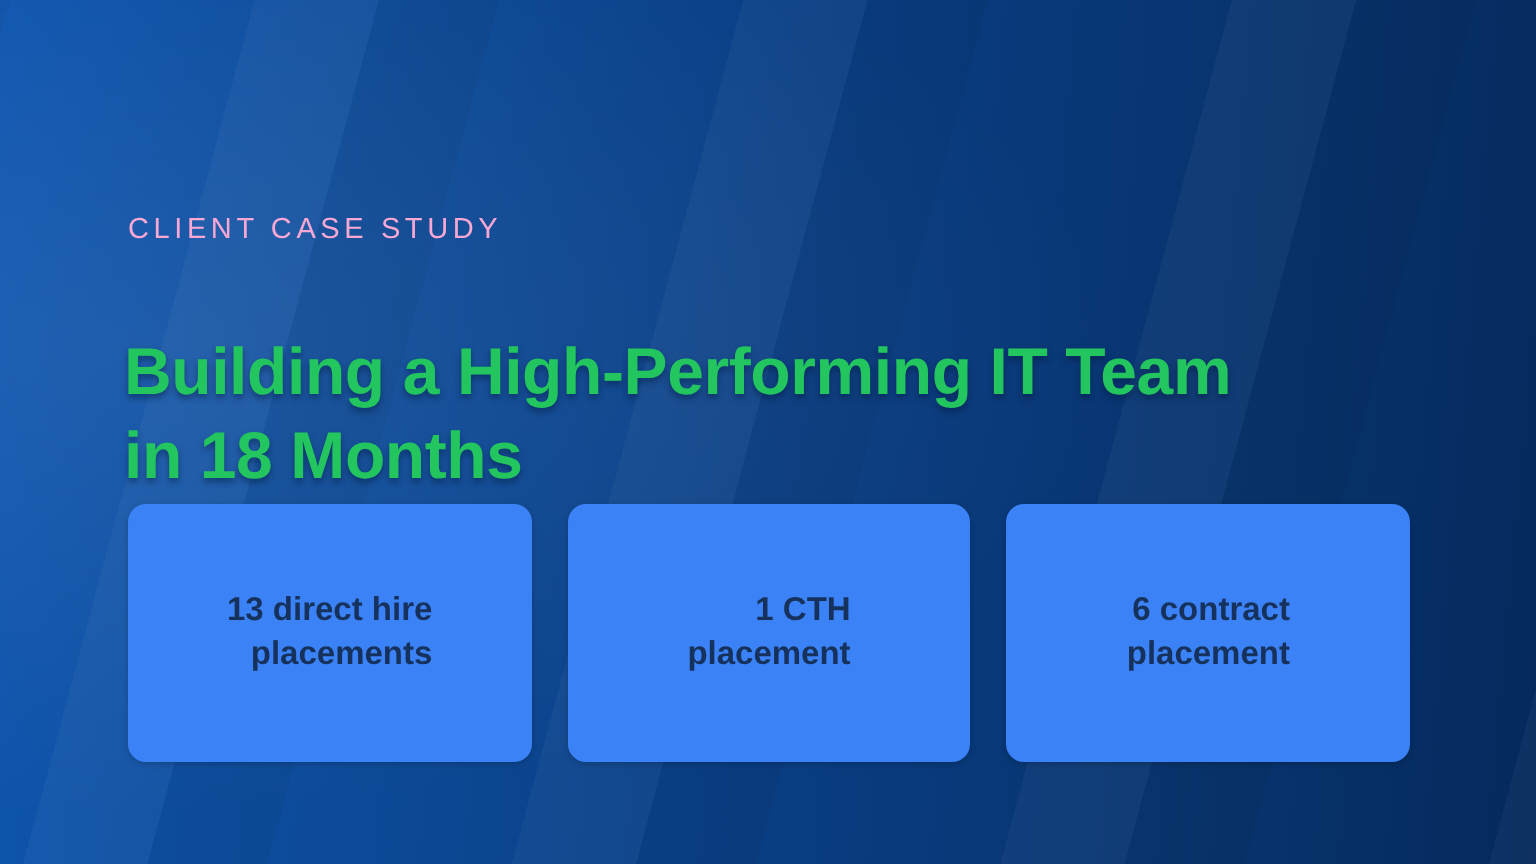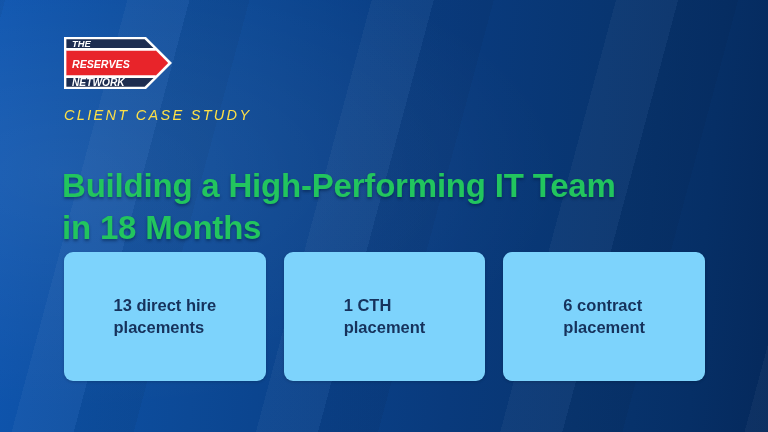--- a/index.html
+++ b/index.html
@@ -74,24 +74,23 @@
   }
   .logo svg { display: block; }
 
   
   .eyebrow {
     position: absolute;
     left: 64px;
     top: 107px;
     font-size: 14.5px;
     letter-spacing: 2.3px;
-    color: #fde047;
+    color: #f9a8d4;
     font-weight: 400;
     white-space: nowrap;
-    font-style: italic;
   }
 
   
   .headline {
     position: absolute;
     left: 62px;
     top: 143px;
     width: 560px;
     font-size: 33px;
     line-height: 1.28;
@@ -106,26 +105,26 @@
     position: absolute;
     left: 64px;
     top: 252px;
     width: 641px;
     height: 129px;
     display: flex;
     gap: 18px;
   }
   .card {
     flex: 1 1 0;
-    background: #7dd3fc;
+    background: #3b82f6;
     border-radius: 9px;
     display: flex;
     align-items: center;
     justify-content: center;
-    text-align: left;
+    text-align: right;
     box-shadow: 0 1px 3px rgba(0,0,0,0.18);
   }
   .card-text {
     font-size: 16.5px;
     line-height: 1.32;
     font-weight: 700;
     color: #16325c;
     padding: 0 14px;
     white-space: pre-line;
   }
@@ -134,38 +133,20 @@
 <body>
 
 <div id="slide">
 
   <div class="bg-base"></div>
   <div class="bg-bands"></div>
   <div class="bg-vignette"></div>
 
   <div class="content">
 
-    <div class="logo">
-      <svg width="108" height="52" viewBox="0 0 108 52" xmlns="http://www.w3.org/2000/svg">
-
-        <path d="M0 0 H82 L108 26 L82 52 H0 Z" fill="#ffffff"></path>
-
-        <path d="M2.4 2.2 H80.6 L89.5 11.0 H2.4 Z" fill="#1d2d50"></path>
-
-        <path d="M2.4 13.4 H91.9 L104.2 26.0 L91.9 38.6 H2.4 Z" fill="#e8242a"></path>
-
-        <path d="M2.4 41.0 H89.5 L80.6 49.8 H2.4 Z" fill="#1d2d50"></path>
-
-        <path d="M2.4 11.0 H89.5 L91.9 13.4 H2.4 Z" fill="#ffffff"></path>
-        <path d="M2.4 38.6 H91.9 L89.5 41.0 H2.4 Z" fill="#ffffff"></path>
-        <text x="8" y="10.0" font-family="Liberation Sans, sans-serif" font-size="9.4" font-weight="bold" font-style="italic" fill="#ffffff">THE</text>
-        <text x="8" y="31.2" font-family="Liberation Sans, sans-serif" font-size="10.6" font-weight="bold" font-style="italic" fill="#ffffff">RESERVES</text>
-        <text x="8" y="49.2" font-family="Liberation Sans, sans-serif" font-size="10.2" font-weight="bold" font-style="italic" fill="#ffffff">NETWORK</text>
-      </svg>
-    </div>
 
     <div class="eyebrow">CLIENT CASE STUDY</div>
 
     <h1 class="headline">Building a High-Performing IT Team in 18 Months</h1>
 
     <div class="cards">
       <div class="card">
         <div class="card-text">13 direct hire
 placements</div>
       </div>

